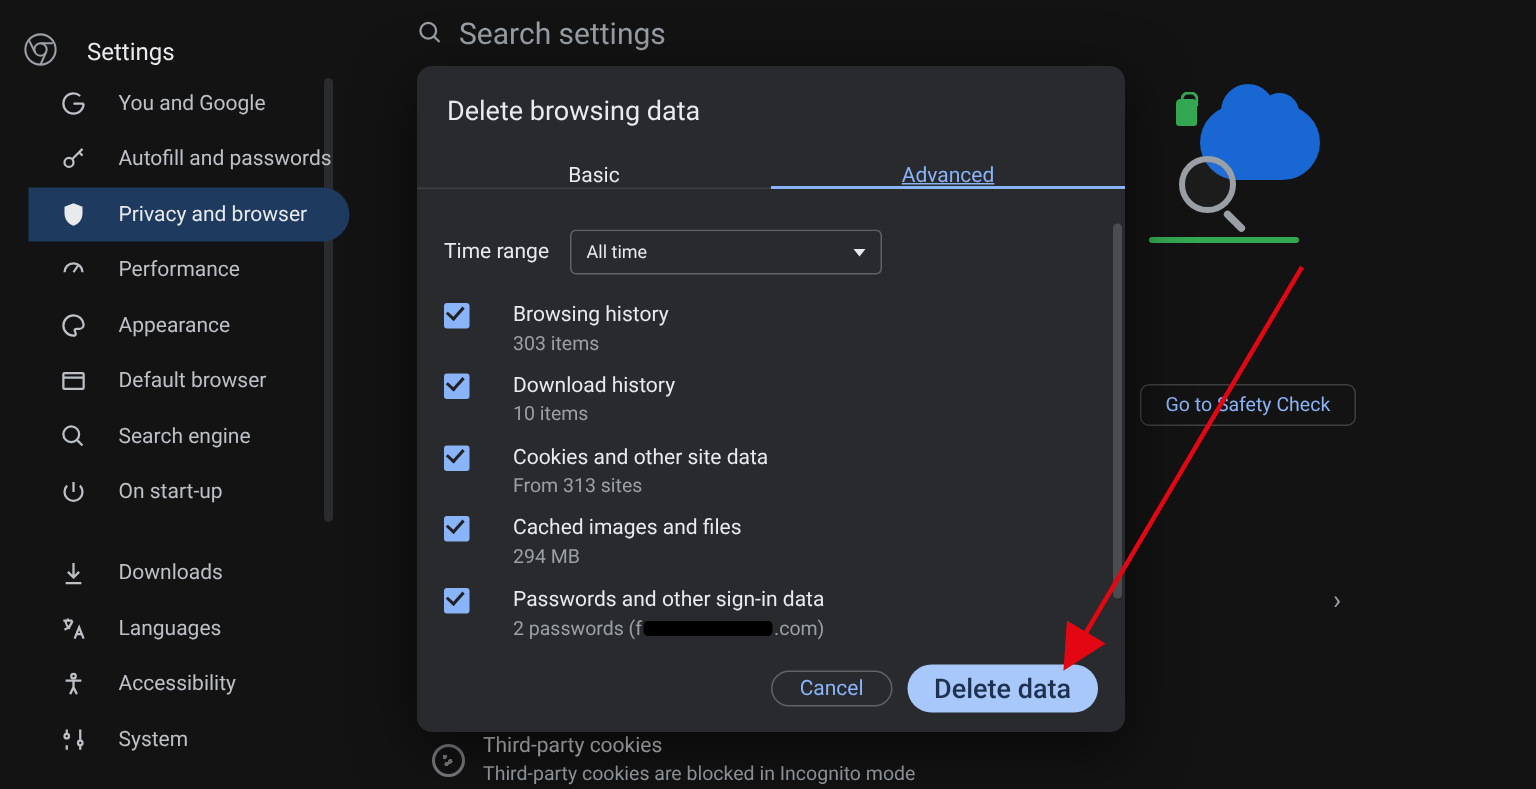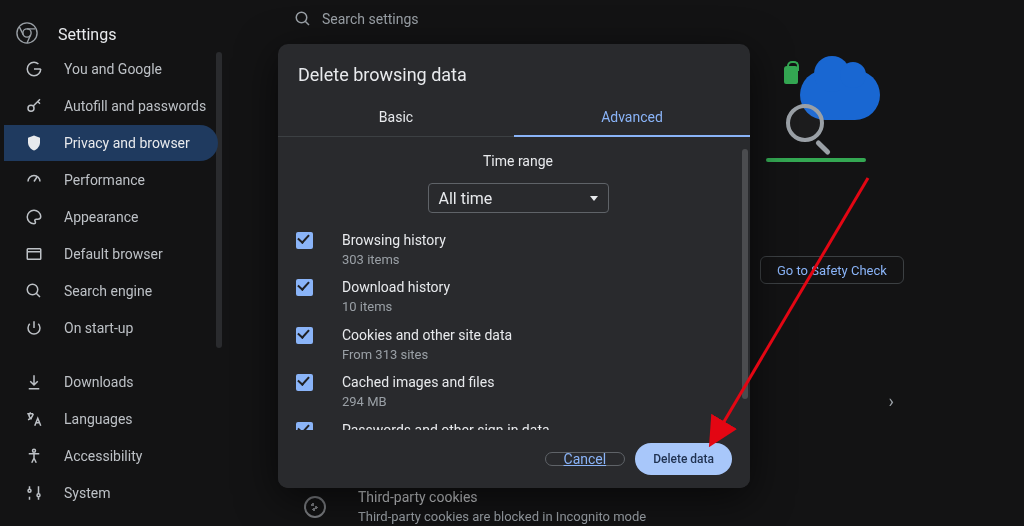--- a/index.html
+++ b/index.html
@@ -3,25 +3,25 @@
   <meta charset="utf-8">
   <style>
     * { margin: 0; padding: 0; box-sizing: border-box; font-family: "Segoe UI", Roboto, Arial, sans-serif; }
     body { width: 1024px; height: 526px; background: #131314; color: #e8eaed; overflow: hidden; position: relative; }
 
     
     .header { height: 44px; display: flex; align-items: flex-end; padding: 0 16px; }
     .chrome-logo { width: 22px; height: 22px; margin-right: 20px; display: flex; align-items: center; justify-content: center;}
     .header-title { font-size: 16px; color: #e8eaed; }
 
-    .searchbar { position: absolute; left: 294px; top: 10px; display: flex; align-items: center; gap: 10px; color: #9aa0a6; font-size: 14px; }
+    .searchbar { position: absolute; left: 278px; top: 10px; display: flex; align-items: center; gap: 10px; color: #9aa0a6; font-size: 20px; }
     .searchbar .sicon { width: 18px; height: 18px; }
 
     
-    .sidebar { position: absolute; top: 50px; left: 0; width: 218px; padding-left: 4px; }
+    .sidebar { position: absolute; top: 50px; left: 15px; width: 218px; padding-left: 4px; }
     .side-item { height: 36px; display: flex; align-items: center; gap: 20px; padding-left: 20px; margin: 1px 0; color: #bdc1c6; font-size: 14px; border-radius: 0 18px 18px 0; cursor: pointer; }
     .side-item.active { background: #1f3a5f; color: #e8eaed; }
     .side-item .sicn { width: 20px; height: 20px; display: flex; align-items: center; justify-content: center; flex-shrink: 0; }
     .side-gap { height: 16px; }
     .side-scroll { position: absolute; top: 52px; left: 216px; width: 6px; height: 296px; background: #2a2b2e; border-radius: 3px; }
 
     
     .main-bg { position: absolute; left: 240px; top: 50px; right: 0; bottom: 0; }
     .illus { position: absolute; left: 520px; top: 6px; width: 120px; height: 100px; }
     .cloud { position: absolute; left: 40px; top: 14px; width: 80px; height: 50px; background: #1967d2; border-radius: 28px; }
@@ -31,56 +31,56 @@
     .mag::after { content: ""; position: absolute; right: -12px; bottom: -12px; width: 18px; height: 5px; background: #9aa0a6; transform: rotate(45deg); border-radius: 3px; }
     .pad { position: absolute; left: 24px; top: 10px; width: 14px; height: 18px; background: #34a853; border-radius: 3px 3px 2px 2px; }
     .pad::before { content: ""; position: absolute; left: 3px; top: -5px; width: 8px; height: 8px; border: 2px solid #34a853; border-bottom: none; border-radius: 5px 5px 0 0; }
     .greenstrip { position: absolute; left: 6px; top: 102px; width: 100px; height: 4px; background: #34a853; border-radius: 2px; }
 
     .safety-btn { position: absolute; left: 760px; top: 256px; height: 28px; padding: 0 16px; border: 1px solid #3c4043; color: #8ab4f8; border-radius: 6px; font-size: 13px; display: flex; align-items: center; background: transparent; }
 
     .bgcard { position: absolute; left: 290px; top: 380px; width: 610px; height: 50px; display: flex; align-items: center; }
     .bgcard .chev { position: absolute; right: 6px; top: 10px; color: #9aa0a6; font-size: 18px; }
 
-    .tpc { position: absolute; left: 304px; top: 488px; display: flex; align-items: center; gap: 32px; }
+    .tpc { position: absolute; left: 288px; top: 488px; display: flex; align-items: center; gap: 12px; }
     .tpc .cookie-icon { width: 22px; height: 22px; border: 2px solid #7a7c80; border-radius: 50%; position: relative; }
     .tpc .cookie-icon::after { content: ""; position: absolute; inset: 3px; background: radial-gradient(circle at 30% 30%, #7a7c80 1.5px, transparent 1.5px), radial-gradient(circle at 60% 55%, #7a7c80 1.5px, transparent 1.5px), radial-gradient(circle at 40% 70%, #7a7c80 1.5px, transparent 1.5px); }
     .tpc-tx { color: #9aa0a6; font-size: 13px; line-height: 1.4; }
     .tpc-title { color: #c6c8cb; font-size: 14px; }
 
     
     .scrim { position: absolute; inset: 0; background: rgba(0,0,0,0.0); }
     .modal { position: absolute; left: 278px; top: 44px; width: 472px; height: 444px; background: #292a2d; border-radius: 10px; box-shadow: 0 10px 40px rgba(0,0,0,0.6); display: flex; flex-direction: column; overflow: hidden; }
     .modal-title { padding: 20px 20px 12px 20px; font-size: 18px; color: #e8eaed; }
-    .tabs { display: flex; height: 40px; }
+    .tabs { display: flex; height: 40px; align-items: center; }
     .tab { flex: 1; display: flex; align-items: center; justify-content: center; font-size: 14px; color: #e8eaed; border-bottom: 1px solid #3c4043; position: relative; cursor: pointer; }
-    .tab.active { color: #8ab4f8; }
+    .tab.active { color: #8ab4f8; text-decoration: underline; }
     .tab.active::after { content: ""; position: absolute; left: 0; right: 0; bottom: -1px; height: 2px; background: #8ab4f8; }
 
     .modal-body { flex: 1; overflow: hidden; position: relative; padding: 16px 16px 0 18px; }
     .modal-body-inner { position: absolute; top: 16px; left: 18px; right: 10px; bottom: 0; overflow: hidden; }
 
-    .range-row { display: flex; align-items: center; gap: 14px; margin-bottom: 18px; flex-direction: column; }
+    .range-row { display: flex; align-items: center; gap: 14px; margin-bottom: 18px; }
     .range-label { font-size: 14px; color: #e8eaed; }
-    .range-select { height: 30px; width: 181px; border: 1px solid #5f6368; border-radius: 4px; background: #292a2d; color: #e8eaed; font-size: 16px; padding: 0 28px 0 10px; position: relative; display: flex; align-items: center; cursor: pointer; }
+    .range-select { height: 30px; width: 208px; border: 1px solid #5f6368; border-radius: 4px; background: #292a2d; color: #e8eaed; font-size: 12px; padding: 0 28px 0 10px; position: relative; display: flex; align-items: center; cursor: pointer; }
     .range-select::after { content: ""; position: absolute; right: 10px; top: 12px; width: 0; height: 0; border-left: 4px solid transparent; border-right: 4px solid transparent; border-top: 5px solid #e8eaed; }
 
     .opt { display: flex; align-items: flex-start; gap: 29px; margin-bottom: 10px; }
     .cb { width: 17px; height: 17px; margin-top: 1px; background: #8ab4f8; border-radius: 2px; flex-shrink: 0; position: relative; cursor: pointer; }
     .cb::after { content: ""; position: absolute; left: 3.5px; top: 0px; width: 5px; height: 9px; border: solid #202124; border-width: 0 2px 2px 0; transform: rotate(42deg); }
     .opt-tx { font-size: 14px; line-height: 1.35; }
     .opt-title { color: #e8eaed; }
     .opt-sub { color: #9aa0a6; font-size: 13px; margin-top: 1px; }
     .redact { display: inline-block; width: 86px; height: 10px; background: #000; border-radius: 3px; vertical-align: middle; margin: 0 1px; }
 
     .modal-scroll { position: absolute; right: 2px; top: 12px; width: 6px; height: 250px; background: #4b4c4f; border-radius: 3px; }
 
     .modal-actions { height: 58px; display: flex; align-items: center; justify-content: flex-end; gap: 10px; padding: 0 18px; background: #292a2d; }
-    .btn-cancel { height: 14px; padding: 0 18px; border: 1px solid #5f6368; border-radius: 16px; color: #8ab4f8; font-size: 14px; background: transparent; display: flex; align-items: center; cursor: pointer; text-decoration: underline; }
-    .btn-delete { height: 32px; padding: 0 18px; border-radius: 16px; color: #1f3150; background: #a8c7fa; font-size: 12px; display: flex; align-items: center; cursor: pointer; border: none; font-weight: 500;}
+    .btn-cancel { height: 24px; padding: 0 18px; border: 1px solid #5f6368; border-radius: 16px; color: #8ab4f8; font-size: 14px; background: transparent; display: flex; align-items: center; cursor: pointer; }
+    .btn-delete { height: 32px; padding: 0 18px; border-radius: 16px; color: #1f3150; background: #a8c7fa; font-size: 18px; display: flex; align-items: center; cursor: pointer; border: none; font-weight: 500;}
 
     
     .arrow-svg { position: absolute; left: 0; top: 0; width: 1024px; height: 526px; pointer-events: none; }
 
     svg { display: block; }
   </style>
 </head>
 <body>
 
 <div class="header">

